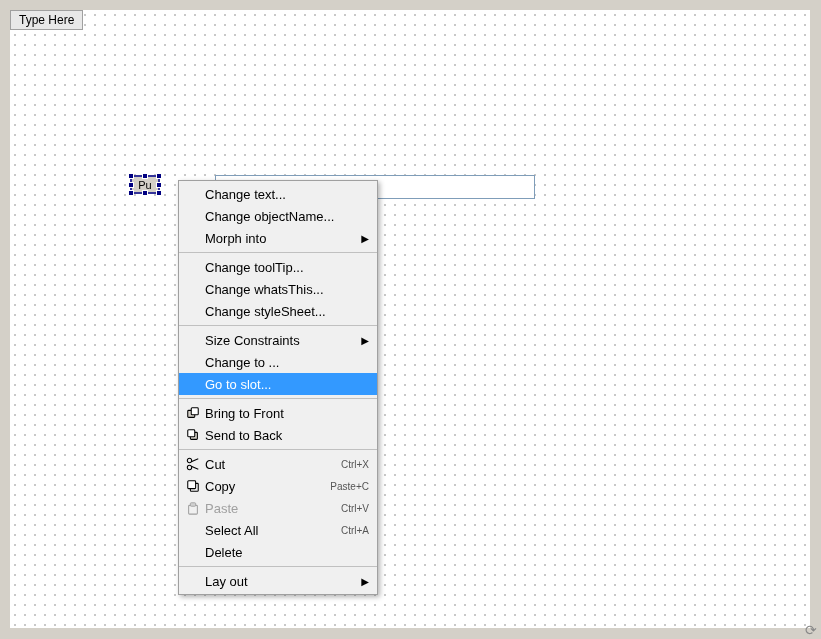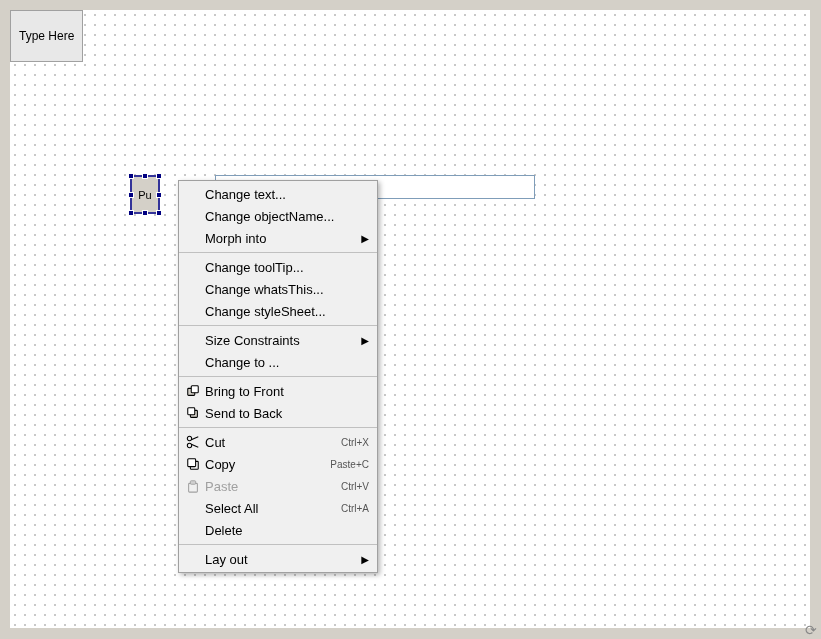--- a/index.html
+++ b/index.html
@@ -25,32 +25,32 @@
       background-size: 10px 10px;
     }
 
     
     .type-here-tab {
       position: absolute;
       top: 10px;
       left: 10px;
       background-color: #e8e8e8;
       border: 1px solid #a0a0a0;
-      padding: 18px 8px;
+      padding: 2px 8px;
       font-size: 12px;
       color: #000;
     }
 
     
     .button-widget {
       position: absolute;
       top: 175px;
       left: 130px;
       width: 30px;
-      height: 39px;
+      height: 19px;
       background-color: #d4d0c8;
       border: 2px solid #333399;
       display: flex;
       align-items: center;
       justify-content: center;
       font-size: 11px;
       cursor: default;
     }
 
     
@@ -182,20 +182,23 @@
       <span>Change styleSheet...</span>
     </div>
     <div class="menu-separator"></div>
     <div class="menu-item">
       <span>Size Constraints</span>
       <span class="arrow">▶</span>
     </div>
     <div class="menu-item">
       <span>Change to ...</span>
     </div>
+    <div class="menu-item highlighted">
+      <span>Go to slot...</span>
+    </div>
     <div class="menu-separator"></div>
     <div class="menu-item">
       <span class="menu-icon">
         <svg width="14" height="14" viewBox="0 0 16 16" fill="none" xmlns="http://www.w3.org/2000/svg">
       <rect x="2" y="5" width="8" height="8" rx="1" fill="#d4d0c8" stroke="#000" stroke-width="1.2"></rect>
       <rect x="6" y="2" width="8" height="8" rx="1" fill="#ffffff" stroke="#000" stroke-width="1.2"></rect>
     </svg>
       </span>
       <span>Bring to Front</span>
     </div>

